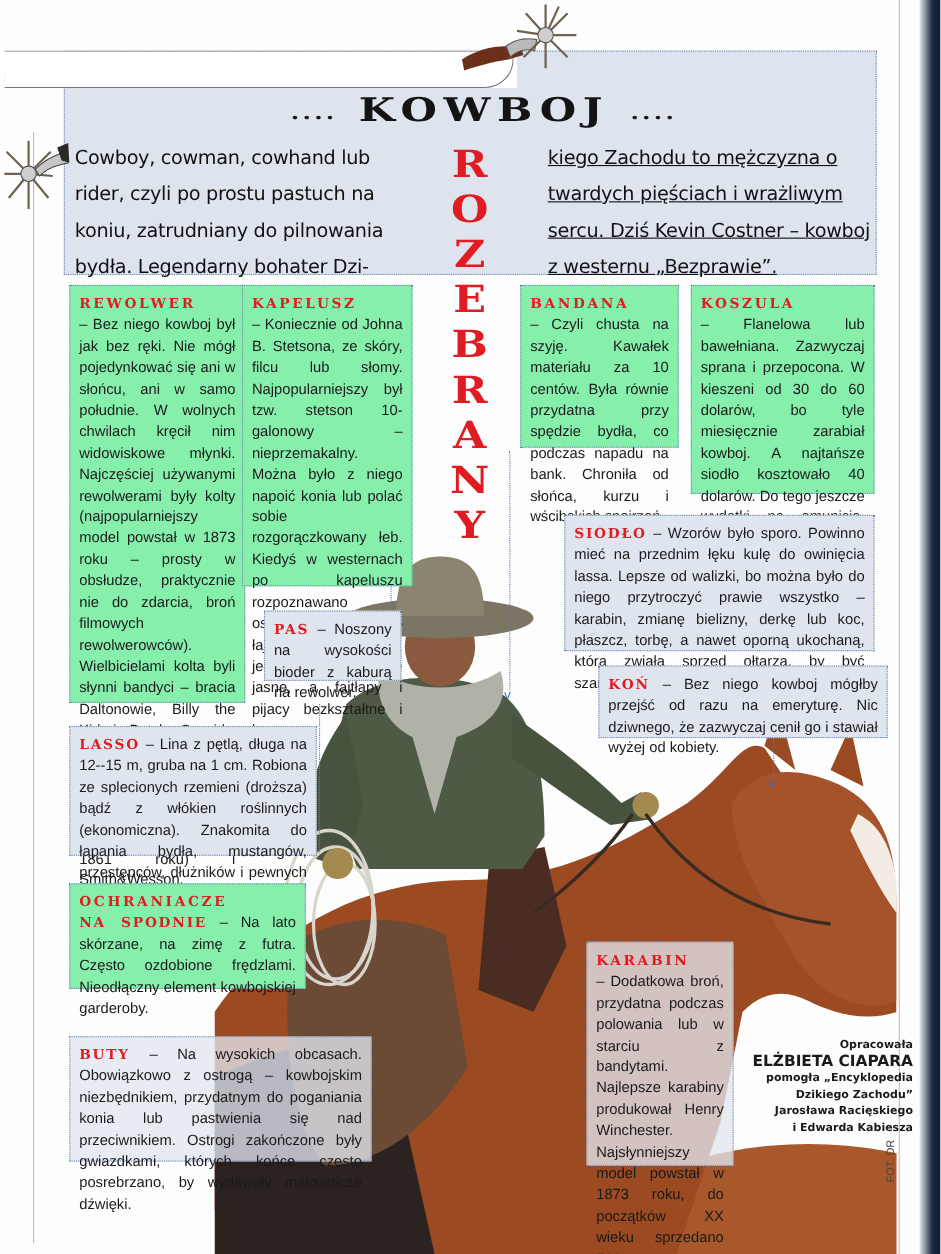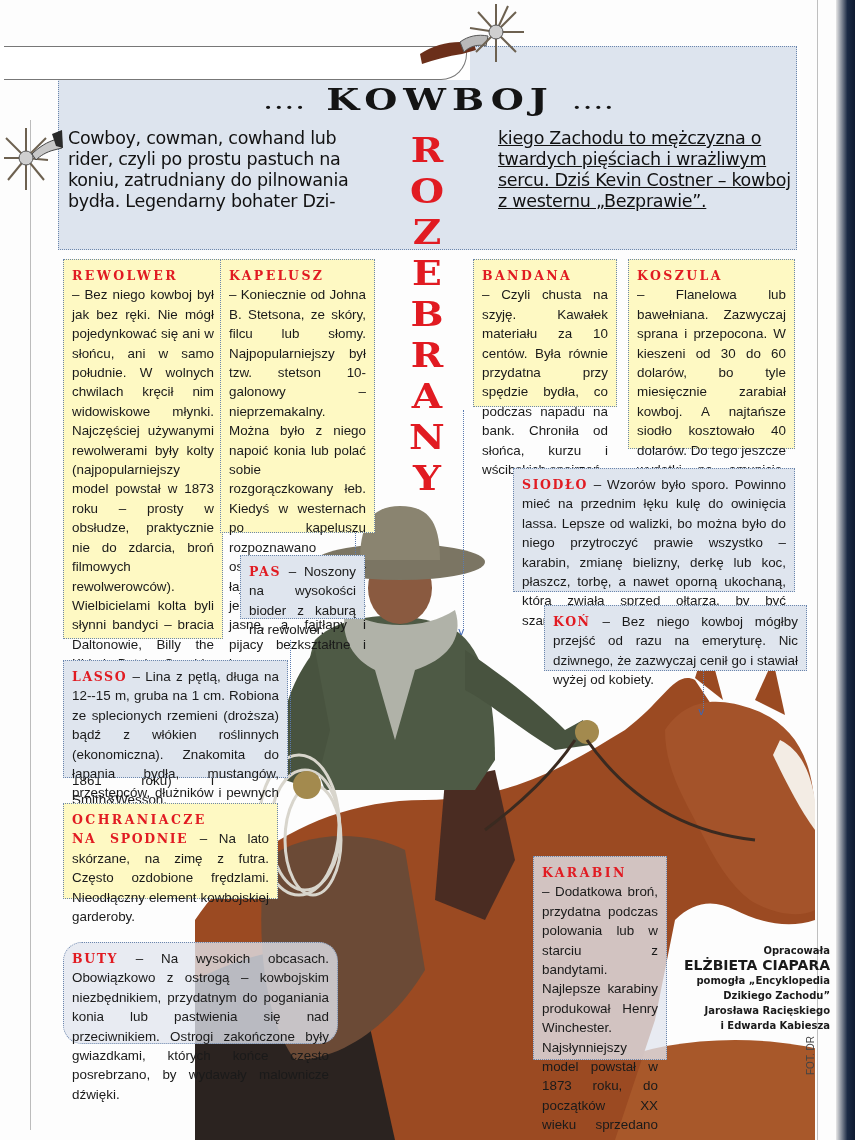--- a/index.html
+++ b/index.html
@@ -13,31 +13,31 @@
   .header-tab{position:absolute;left:4px;top:46px;width:462px;height:32px;border-top:1px solid #777;border-bottom:1px solid #777;border-right:1px solid #777;border-radius:0 0 26px 0;background:#fff;}
   .header-text{position:absolute;left:62px;top:52px;font-family:"DejaVu Sans",sans-serif;font-weight:bold;font-size:17px;letter-spacing:6.6px;color:#111;white-space:nowrap;}
   .header-text .accent{color:#d8262f;}
 
   .spur{position:absolute;}
   
   .title-panel{position:absolute;left:58px;top:46px;width:737px;height:202px;background:#dde4ee;border:1px dotted #6b86ad;}
   .title-panel-cut{position:absolute;left:0;top:46px;width:470px;height:34px;background:#fff;}
   .title{position:absolute;left:160px;top:82px;width:560px;text-align:center;font-family:"DejaVu Serif",serif;font-weight:900;font-size:38px;letter-spacing:6px;color:#141414;white-space:nowrap;transform:scaleY(0.78);transform-origin:center top;}
   .title .dots{font-size:22px;letter-spacing:3px;vertical-align:middle;}
-  .lead{position:absolute;font-family:"DejaVu Sans",sans-serif;font-size:17.5px;line-height:21px;color:#111;letter-spacing:-0.3px;}
+  .lead{position:absolute;font-family:"DejaVu Sans",sans-serif;font-size:17.5px;line-height:33px;color:#111;letter-spacing:-0.3px;}
   .lead-left{left:68px;top:128px;width:318px;}
   .lead-right{left:498px;top:128px;width:300px;text-decoration:underline;}
 
   .vertical-word{position:absolute;left:398px;top:130px;width:58px;text-align:center;}
   .vertical-word span{display:block;font-family:"DejaVu Serif",serif;font-weight:900;font-size:34px;line-height:41px;color:#e11b22;transform:scaleX(1.15);}
 
   
   .box{position:absolute;border:1px dotted #6b86ad;font-family:"Liberation Sans",sans-serif;font-size:13.4px;line-height:19.4px;color:#1a1a1a;text-align:justify;box-sizing:border-box;padding:6px 8px;}
   .box.blue{background:#dfe5ee;}
-  .box.white{background:#fef9c3;}
+  .box.white{background:#86efac;}
   .box.trans{background:rgba(225,230,238,0.78);}
   .box .head{font-family:"DejaVu Serif",serif;font-weight:900;color:#e11b22;letter-spacing:1.6px;font-size:12.5px;}
   .box .head.block{display:block;letter-spacing:2.4px;}
 
   
   .photo{position:absolute;left:195px;top:500px;width:620px;height:640px;}
   .credit{position:absolute;left:660px;top:943px;width:170px;text-align:right;font-family:"DejaVu Sans",sans-serif;font-weight:bold;font-size:10px;line-height:15px;color:#1a1a1a;}
   .credit .name{font-size:14px;}
   .photo-credit{position:absolute;left:805px;top:1075px;font-family:"Liberation Sans",sans-serif;font-size:10px;color:#444;transform:rotate(-90deg);transform-origin:left top;white-space:nowrap;}
 
@@ -188,21 +188,21 @@
   </div>
 
   <div class="box blue" style="left:63px;top:660px;width:225px;height:118px;">
     <span class="head">LASSO</span><span> – Lina z pętlą, długa na 12--15 m, gruba na 1 cm. Robiona ze splecionych rzemieni (droższa) bądź z włókien roślinnych (ekonomiczna). Znakomita do łapania bydła, mustangów, przestępców, dłużników i pewnych kobiet (patrz: siodło).</span>
   </div>
 
   <div class="box white" style="left:63px;top:803px;width:215px;height:96px;">
     <span class="head block">OCHRANIACZE</span><span class="head">NA SPODNIE</span><span> – Na lato skórzane, na zimę z futra. Często ozdobione frędzlami. Nieodłączny element kowbojskiej garderoby.</span>
   </div>
 
-  <div class="box trans" style="left:63px;top:942px;width:275px;height:102px;border-radius:19px;">
+  <div class="box trans" style="left:63px;top:942px;width:275px;height:114px;">
     <span class="head">BUTY</span><span> – Na wysokich obcasach. Obowiązkowo z ostrogą – kowbojskim niezbędnikiem, przydatnym do poganiania konia lub pastwienia się nad przeciwnikiem. Ostrogi zakończone były gwiazdkami, których końce często posrebrzano, by wydawały malownicze dźwięki.</span>
   </div>
 
   <div class="box trans" style="left:533px;top:856px;width:134px;height:204px;">
     <span class="head block">KARABIN</span><span>– Dodatkowa broń, przydatna podczas polowania lub w starciu z bandytami. Najlepsze karabiny produkował Henry Winchester. Najsłynniejszy model powstał w 1873 roku, do początków XX wieku sprzedano 720 tys. egzemplarzy.</span>
   </div>
 
   <div class="credit">
     <div>Opracowała</div>
     <div class="name">ELŻBIETA CIAPARA</div>

